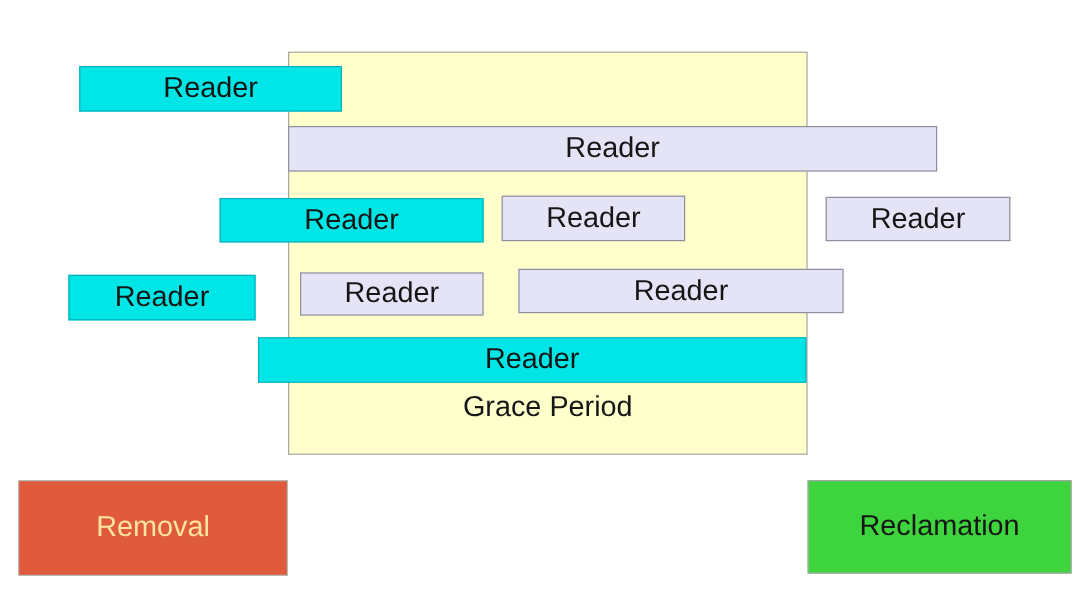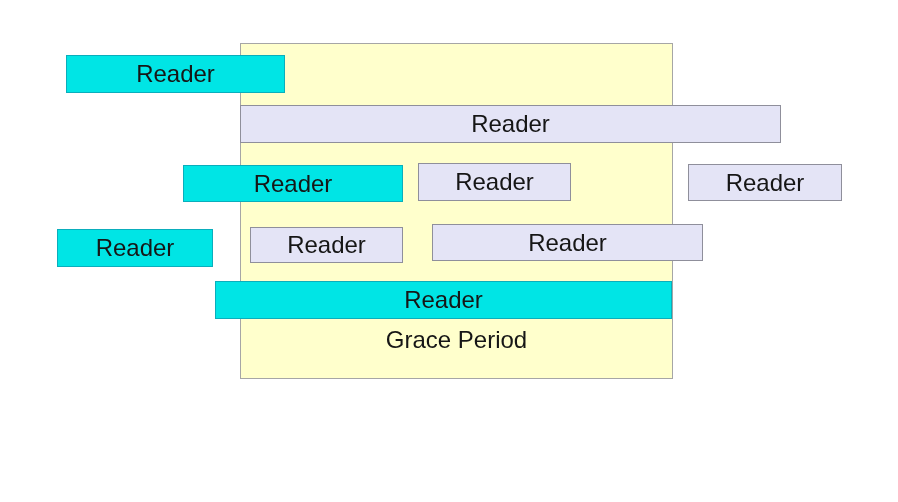--- a/index.html
+++ b/index.html
@@ -75,21 +75,27 @@
 </style>
 </head>
 <body>
 
 <div class="canvas">
 
   <div class="box grace-box">
     <div class="grace-label">Grace Period</div>
   </div>
 
+  <div class="box removal-box">
+    <span>Removal</span>
+  </div>
 
+  <div class="box reclamation-box">
+    <span>Reclamation</span>
+  </div>
 
   <div id="readers">
       <div class="reader cyan" style="left: 66px; top: 55px; width: 219px; height: 38px;">
         <span>Reader</span>
       </div>
       <div class="reader lavender" style="left: 240px; top: 105px; width: 541px; height: 38px;">
         <span>Reader</span>
       </div>
       <div class="reader cyan" style="left: 183px; top: 165px; width: 220px; height: 37px;">
         <span>Reader</span>

